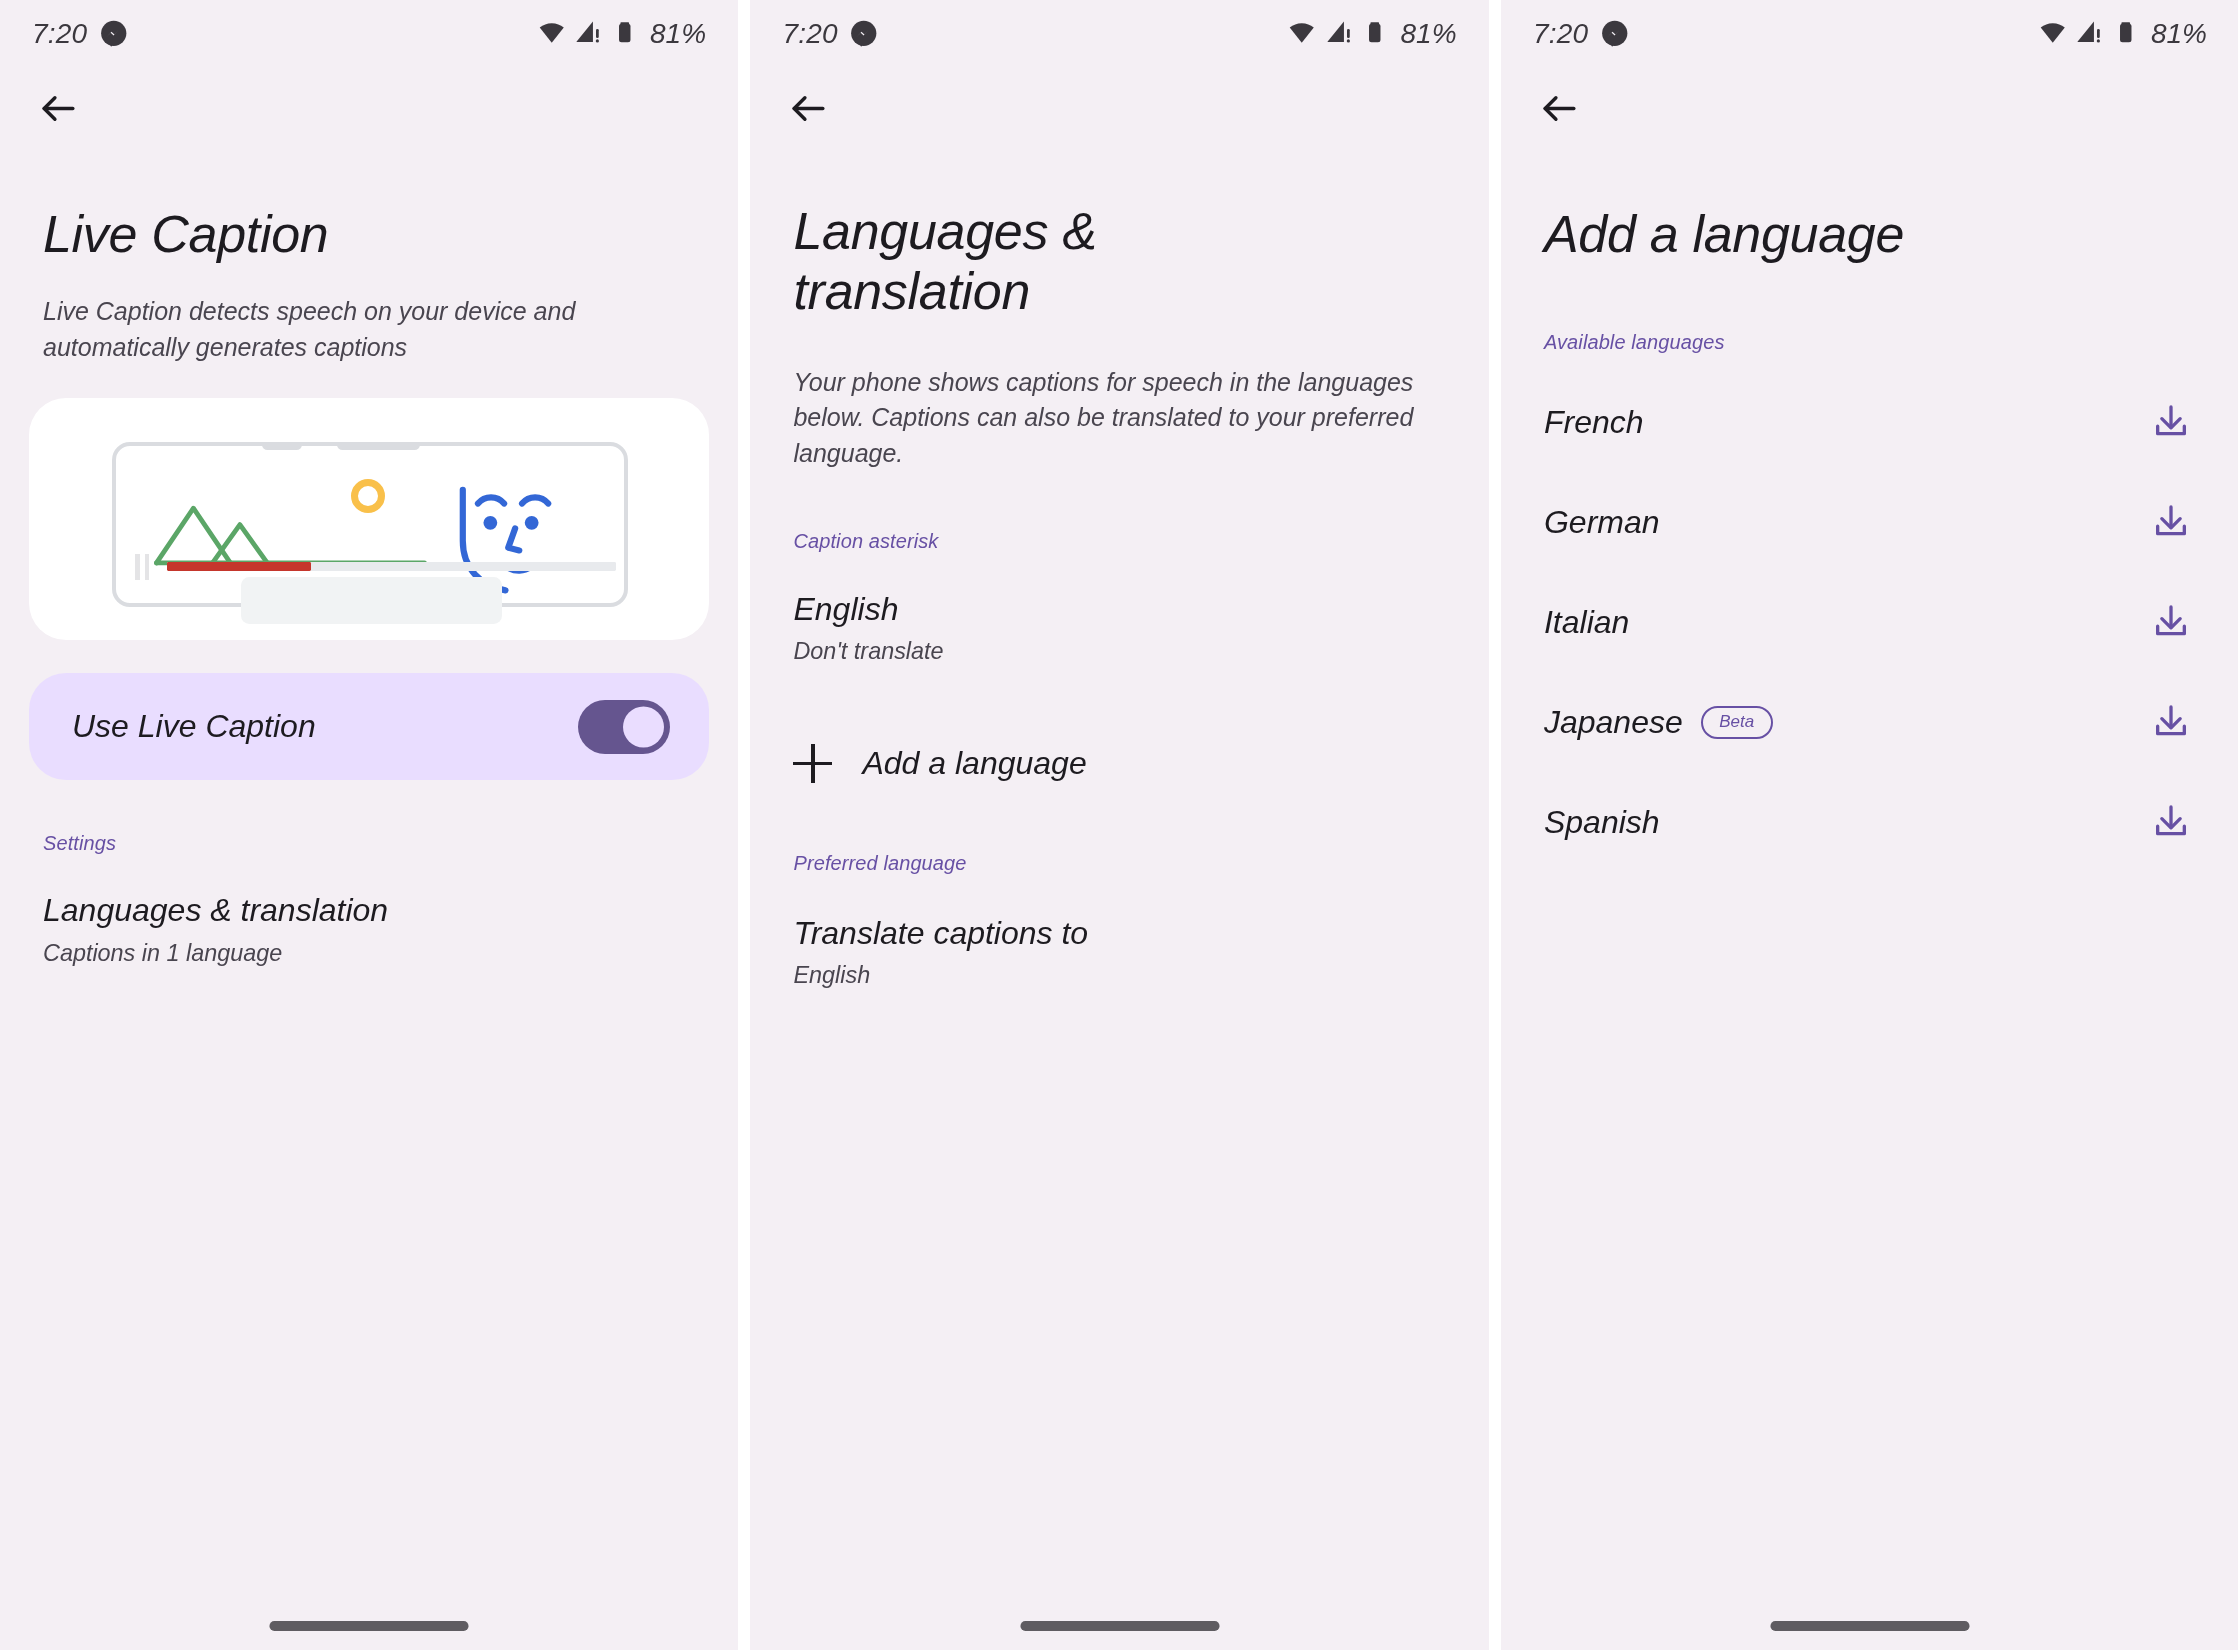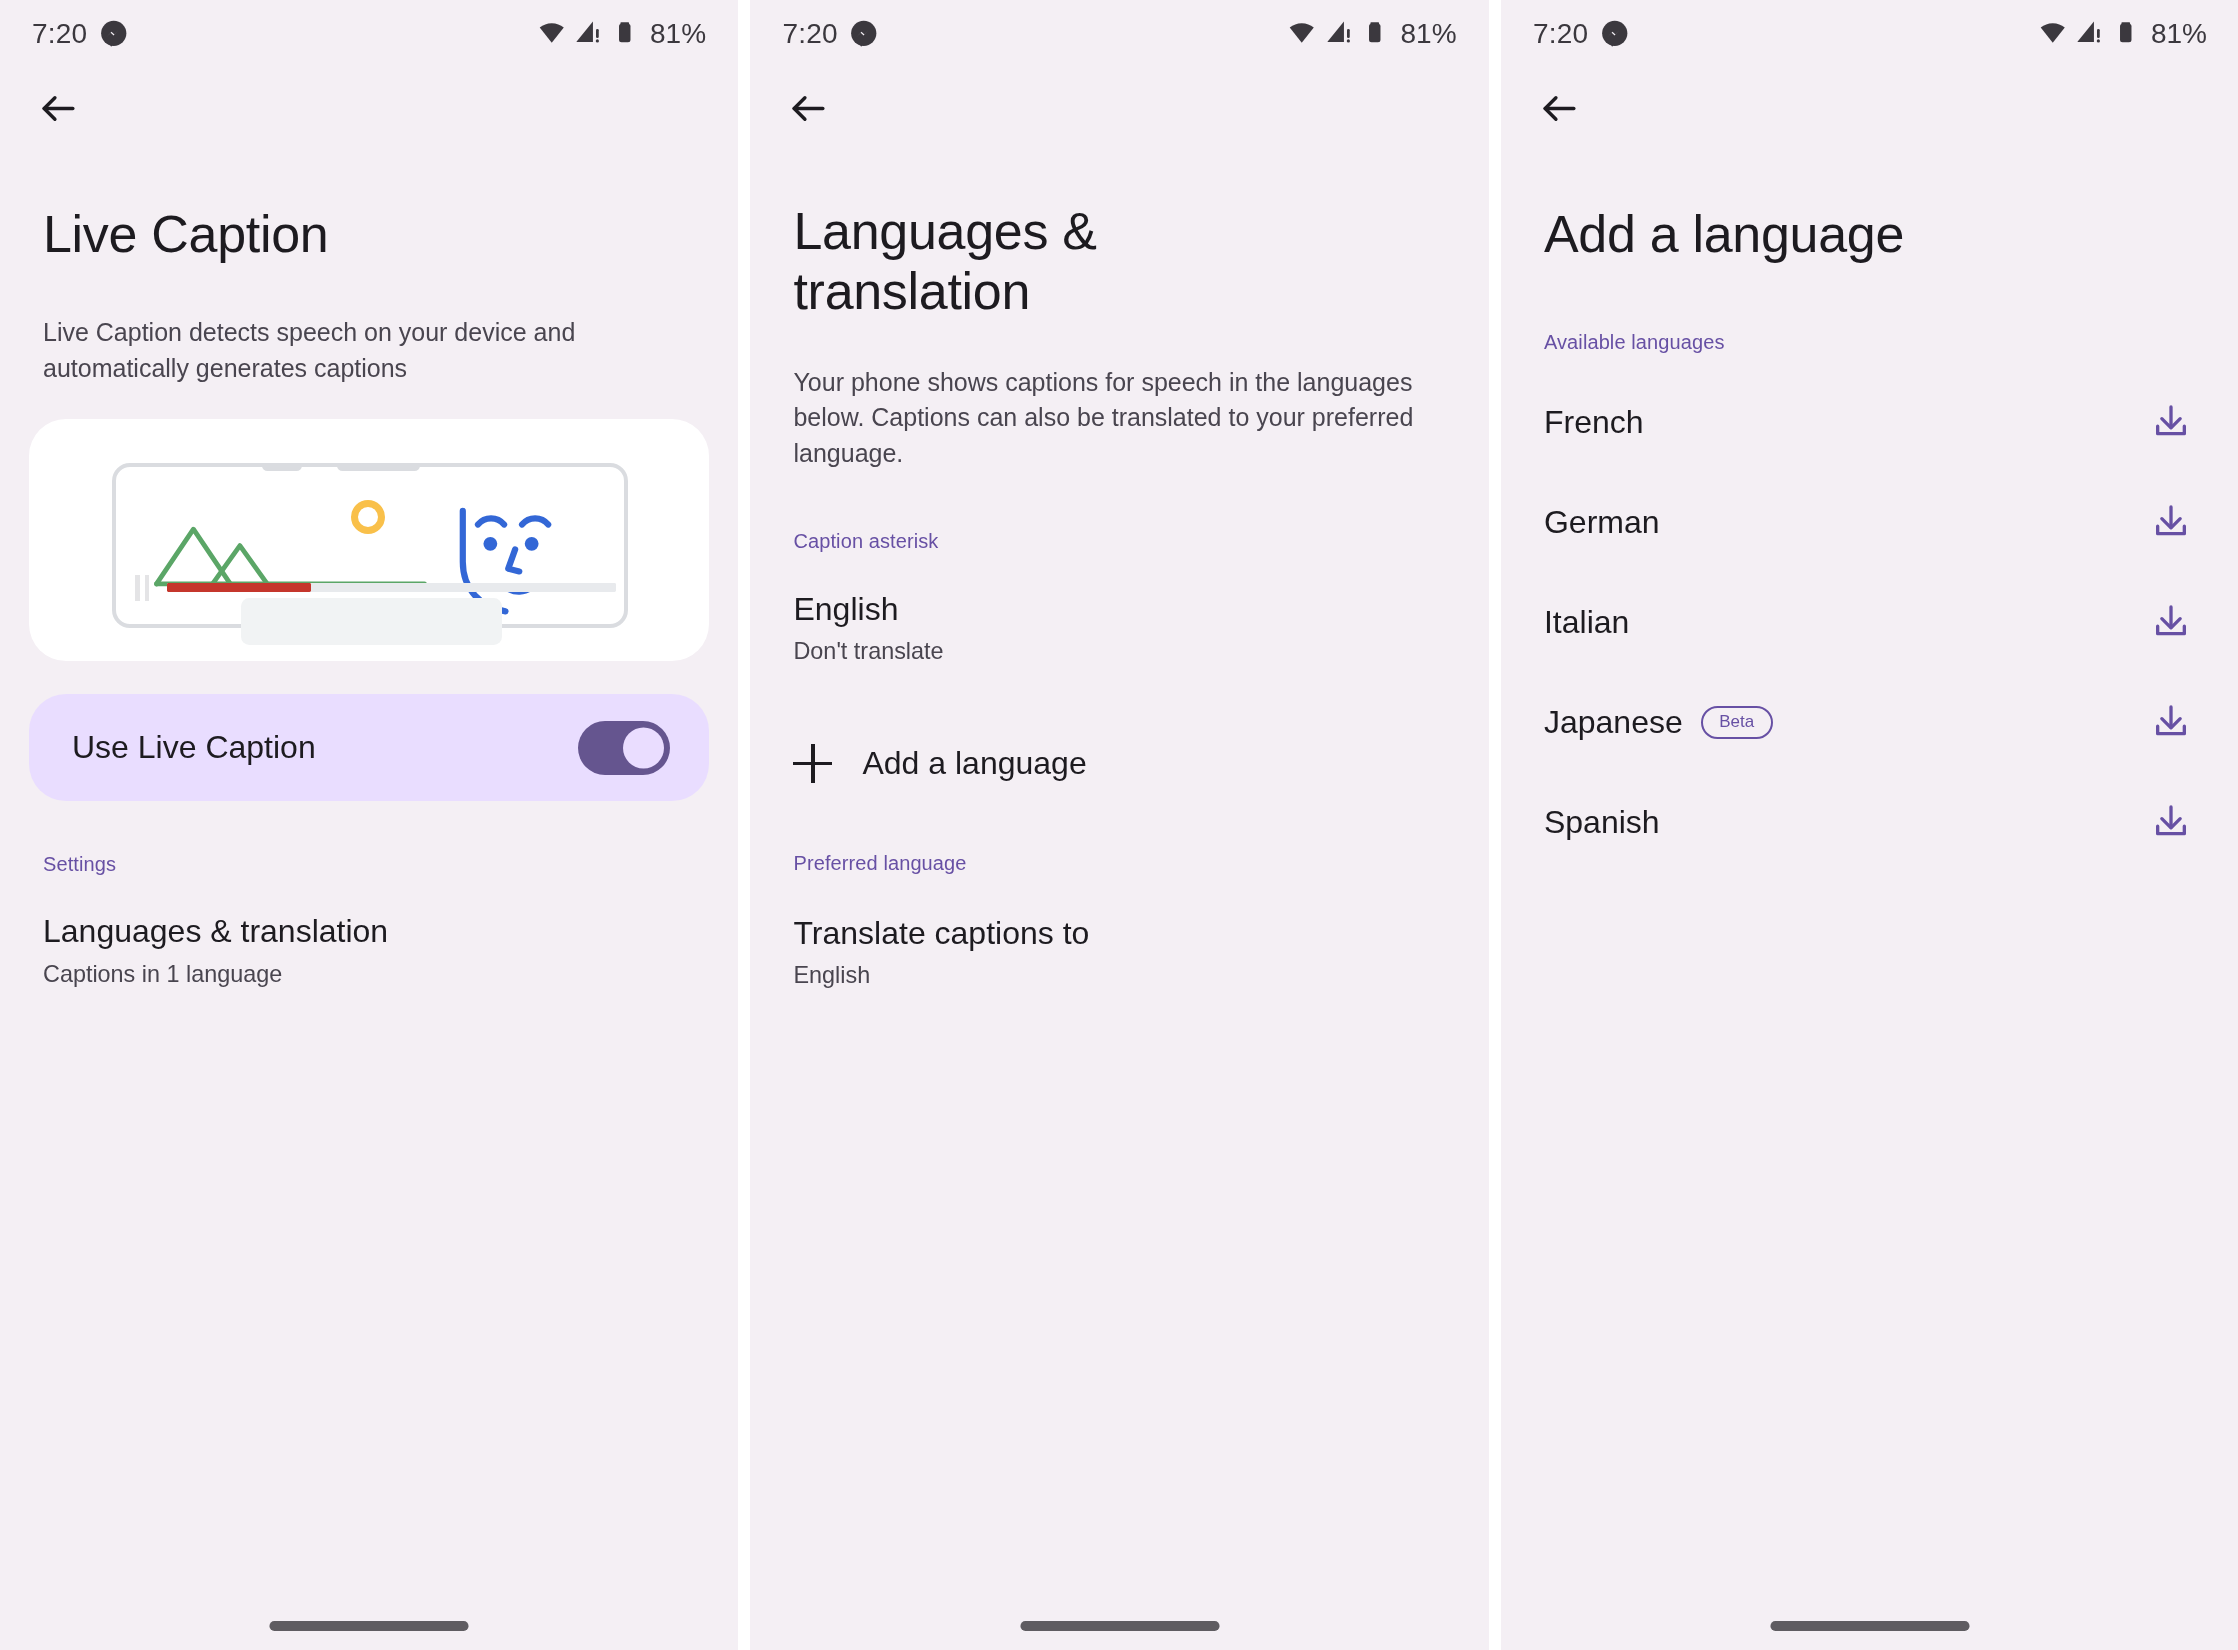--- a/index.html
+++ b/index.html
@@ -16,20 +16,21 @@
     height: 1650px;
     gap: 12.4px;
     background: #ffffff;
   }
   .screen {
     position: relative;
     flex: 1 1 0;
     background: #F4EFF4;
     height: 1650px;
     overflow: hidden;
+    font-style: italic;
   }
 
   
   .statusbar {
     height: 67px;
     display: flex;
     align-items: center;
     justify-content: space-between;
     padding: 0 32px 0 32px;
   }
@@ -76,21 +77,21 @@
   .s2 .headline { margin-top: 51px; }
   .s3 .headline { margin-top: 54px; }
 
   .body-text {
     font-size: 25px;
     line-height: 1.42;
     color: #49454F;
     padding: 0 43px;
     font-weight: 400;
   }
-  .s1 .body-text { margin-top: 51px; }
+  .s1 .body-text { margin-top: 30px; }
   .s2 .body-text { margin-top: 43px; }
 
   
   .section-label {
     font-size: 20px;
     color: #6750A4;
     font-weight: 500;
     padding: 0 43px;
     letter-spacing: 0.1px;
   }

